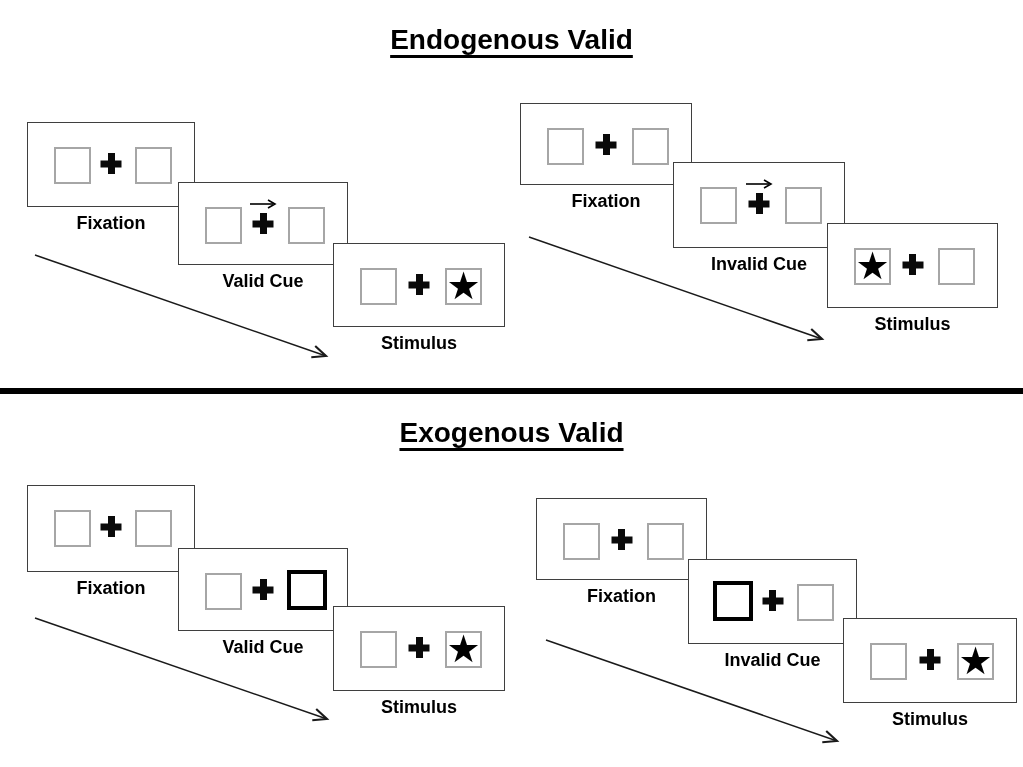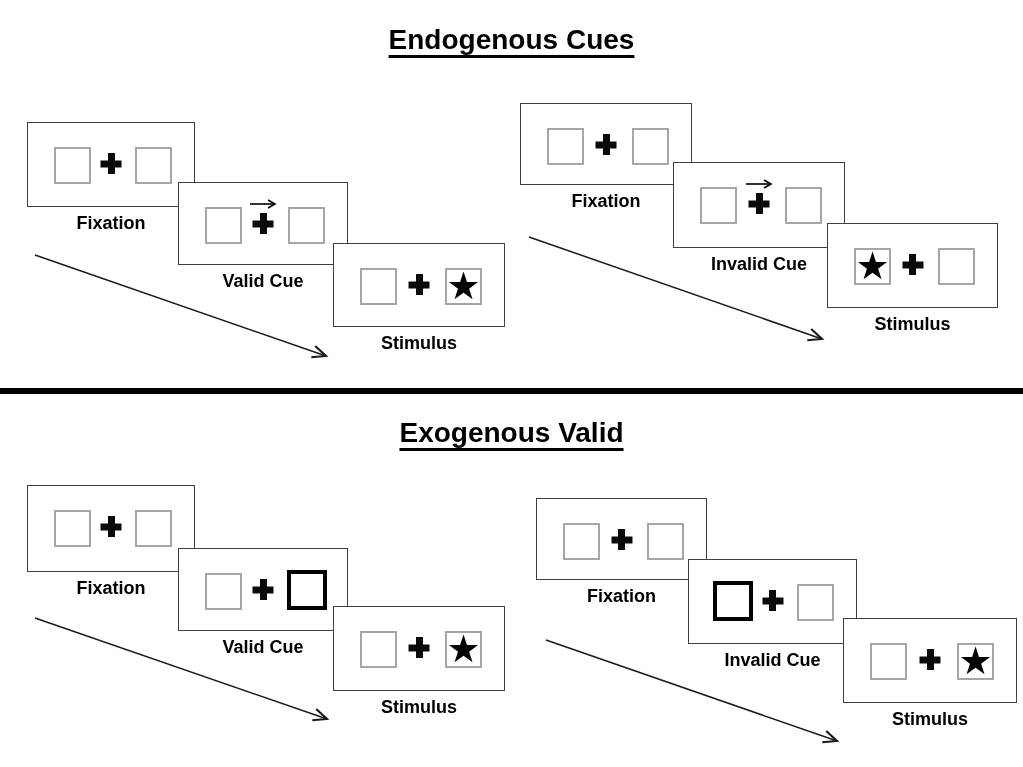--- a/index.html
+++ b/index.html
@@ -69,21 +69,21 @@
       </marker>
     </defs>
     <line x1="35" y1="255" x2="326" y2="356" stroke="#1a1a1a" stroke-width="1.5" marker-end="url(#arr)"></line>
     <line x1="529" y1="237" x2="822" y2="339" stroke="#1a1a1a" stroke-width="1.5" marker-end="url(#arr)"></line>
     <line x1="35" y1="618" x2="327" y2="719" stroke="#1a1a1a" stroke-width="1.5" marker-end="url(#arr)"></line>
     <line x1="546" y1="640" x2="837" y2="741" stroke="#1a1a1a" stroke-width="1.5" marker-end="url(#arr)"></line>
   </svg>
 
   
   <div class="section-title title-endo">
-    <span>Endogenous Cues</span>
+    <span>Endogenous Valid</span>
   </div>
   <div class="divider"></div>
   <div class="section-title title-exo">
     <span>Exogenous Valid</span>
   </div>
 
   
   <div class="grp">
     <div class="panel p11 z2">
       <div class="screen">

